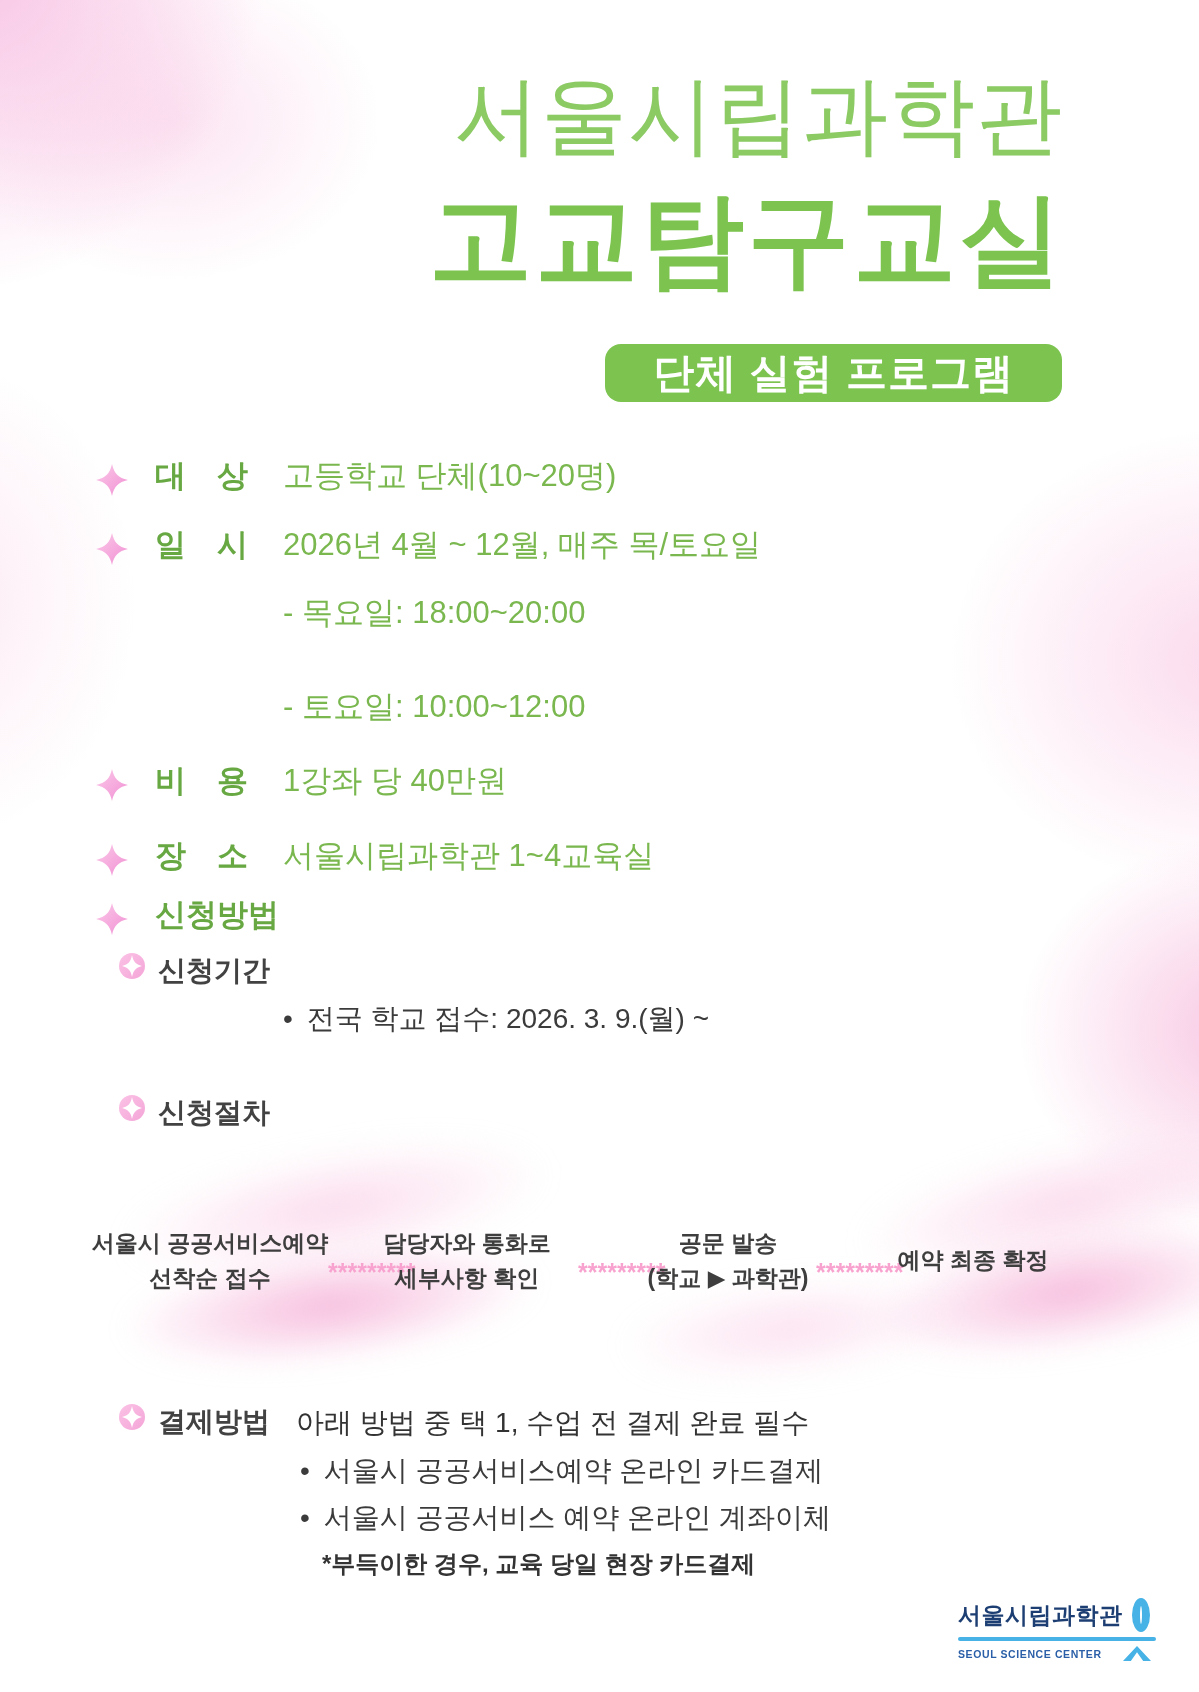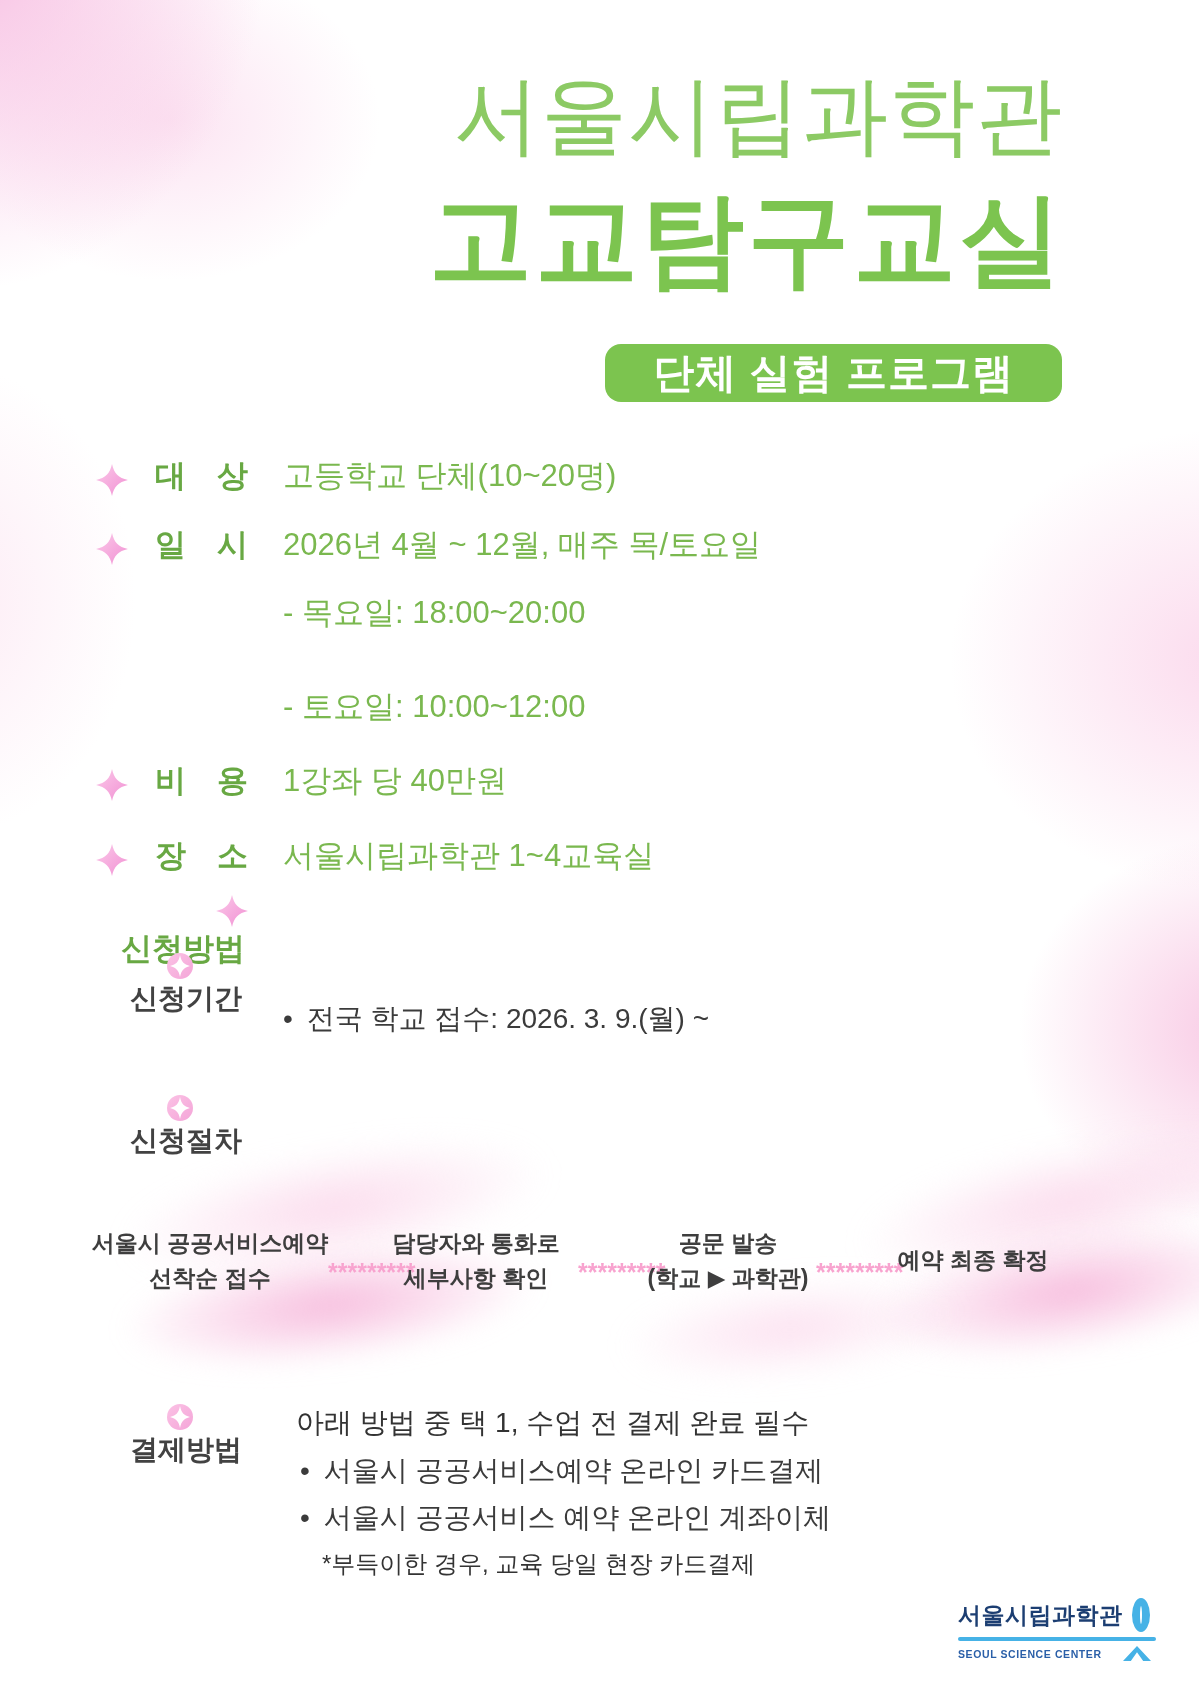--- a/index.html
+++ b/index.html
@@ -38,36 +38,36 @@
 
   
   .row { position:absolute; left:95px; display:flex; align-items:flex-end; white-space:nowrap; }
   .sparkle { width:34px; height:34px; flex:0 0 34px; }
   .row .label { display:inline-block; width:128px; margin-left:26px; font-size:31px;
                 font-weight:700; color:#68a843; }
   .row .value { font-size:31px; font-weight:400; color:#7ab84f; }
   .subtime { position:absolute; left:283px; font-size:31px; color:#7ab84f; white-space:nowrap; }
 
   
-  .subrow { position:absolute; left:118px; display:flex; align-items:center; white-space:nowrap;flex-direction:column; }
+  .subrow { position:absolute; left:118px; display:flex; align-items:flex-start; white-space:nowrap; }
   .csparkle { width:28px; height:28px; flex:0 0 28px; }
   .subrow .slabel { margin-left:12px; font-size:28px; font-weight:700; color:#424242; }
   .dline { position:absolute; left:283px; font-size:28px; color:#3b3b3b; white-space:nowrap; }
   .dline .dot { margin-right:14px; }
   .notice { position:absolute; left:283px; font-size:28px; font-weight:400; color:#f8464d; white-space:nowrap; }
 
   
   .fstep { position:absolute; text-align:center; font-size:23px; font-weight:600;
            color:#3e3e3e; line-height:35px; white-space:nowrap; }
   .fconn { position:absolute; font-size:25px; font-weight:700; color:#f8a3cf;
            letter-spacing:0px; white-space:nowrap; }
 
   
   .pay-intro { position:absolute; left:288px; font-size:28px; font-weight:500; color:#333333; white-space:nowrap; }
-  .pay-note  { position:absolute; left:322px; font-size:24px; font-weight:400; color:#333333; white-space:nowrap; }
+  .pay-note  { position:absolute; left:322px; font-size:24px; font-weight:700; color:#333333; white-space:nowrap; }
 
   
   .logo { position:absolute; left:958px; top:1598px; width:200px; }
   .logo-row1 { display:flex; align-items:center; }
   .logo-title { font-size:23px; font-weight:700; color:#1c3e72; letter-spacing:0.5px; white-space:nowrap; }
   .logo-ring { width:34px; height:34px; border:8px solid #46b2e6; border-radius:50%; margin-left:9px; flex:0 0 18px; }
   .logo-line { height:4px; background:#46b2e6; margin-top:5px; width:198px; border-radius:2px; }
   .logo-row2 { display:flex; justify-content:space-between; align-items:center; margin-top:5px; width:198px; }
   .logo-sub { font-size:10.5px; font-weight:700; color:#2a5fa8; letter-spacing:0.6px; white-space:nowrap; }
   .logo-caret { width:28px; height:15px; background:#46b2e6; margin-right:5px;
@@ -138,21 +138,21 @@
   <div class="row" style="top:835px;">
     <span class="sparkle">
       <svg viewBox="0 0 32 32" width="34" height="34">
           <path d="M16 1 C18 10 22 14 31 16 C22 18 18 22 16 31 C14 22 10 18 1 16 C10 14 14 10 16 1 Z" fill="url(#pg)"></path>
         </svg>
     </span>
     <span class="label">장　소</span>
     <span class="value">서울시립과학관 1~4교육실</span>
   </div>
 
-  <div class="row" style="top:894px;flex-direction:column;">
+  <div class="row" style="top:894px;">
     <span class="sparkle">
       <svg viewBox="0 0 32 32" width="34" height="34">
           <path d="M16 1 C18 10 22 14 31 16 C22 18 18 22 16 31 C14 22 10 18 1 16 C10 14 14 10 16 1 Z" fill="url(#pg)"></path>
         </svg>
     </span>
     <span class="label">신청방법</span>
     <span class="value"></span>
   </div>
 
   <div class="subrow" style="top:952px;">
@@ -176,21 +176,21 @@
         </svg>
     </span>
     <span class="slabel">신청절차</span>
   </div>
 
   <div class="fstep" style="left:80px; top:1226px; width:260px;">
     <div>서울시 공공서비스예약</div>
     <div>선착순 접수</div>
   </div>
   <div class="fconn" style="left:328px; top:1258px;">*********</div>
-  <div class="fstep" style="left:361px; top:1226px; width:230px;">
+  <div class="fstep" style="left:352px; top:1226px; width:230px;">
     <div>담당자와 통화로</div>
     <div>세부사항 확인</div>
   </div>
   <div class="fconn" style="left:578px; top:1258px;">*********</div>
   <div class="fstep" style="left:608px; top:1226px; width:240px;">
     <div>공문 발송</div>
     <div>(학교 ▶ 과학관)</div>
   </div>
   <div class="fconn" style="left:816px; top:1258px;">*********</div>
   <div class="fstep" style="left:858px; top:1243px; width:230px;">

